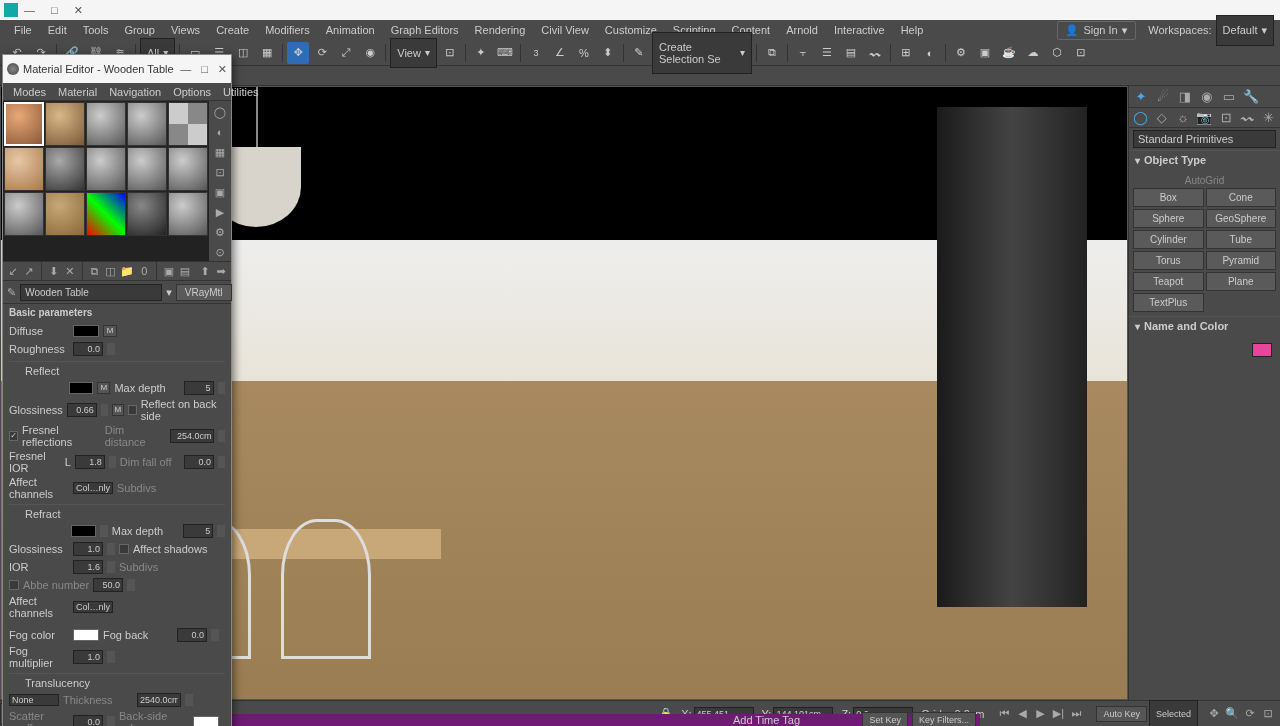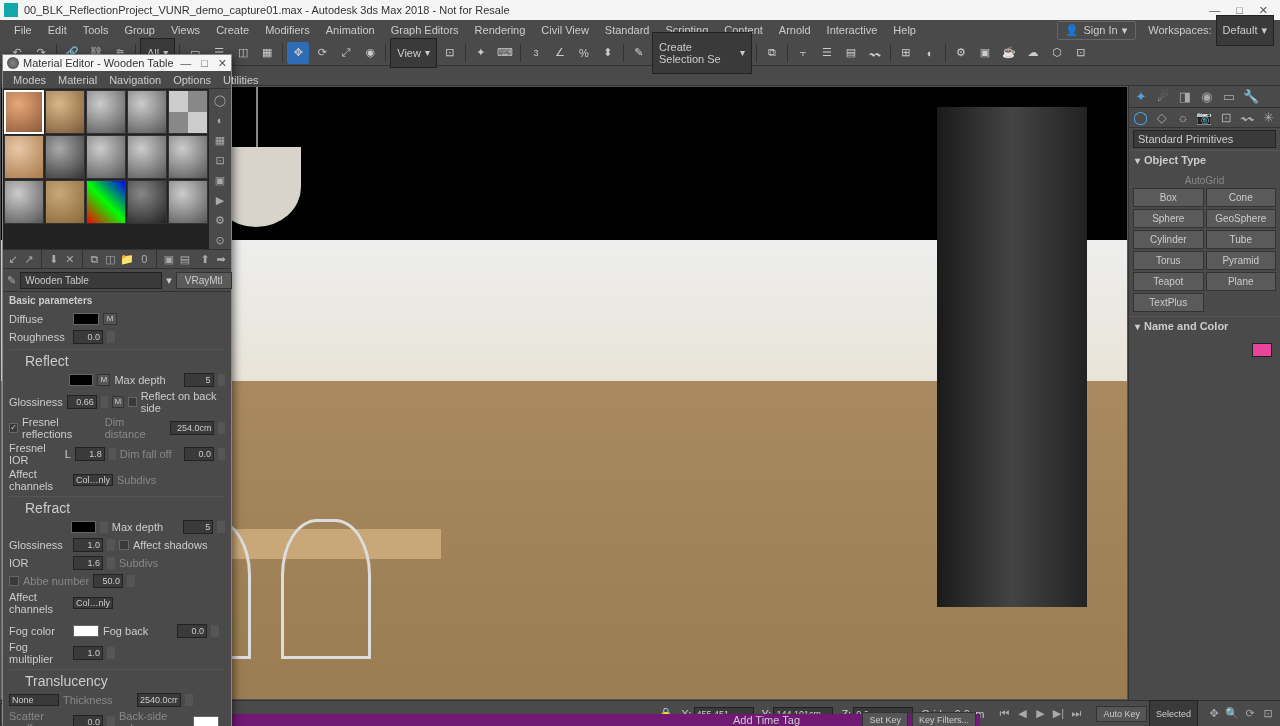--- a/index.html
+++ b/index.html
@@ -29,21 +29,21 @@
 .panel-dd { background: #3a3a3a; border: 1px solid #222; padding: 2px 4px; font-size: 10px; margin: 2px 4px; }
 .rollout-hdr { background: #4a4a4a; padding: 3px 6px; font-size: 10px; font-weight: bold; display: flex; align-items: center; gap: 4px; border-top: 1px solid #555; }
 .rollout-body { padding: 4px; }
 .obj-grid { display: grid; grid-template-columns: 1fr 1fr; gap: 2px; }
 .obj-btn { background: #5a5a5a; border: 1px solid #333; padding: 3px 4px; font-size: 10px; text-align: center; cursor: pointer; }
 .autogrid { text-align: center; font-size: 10px; color: #888; padding: 2px 0; }
 .color-sw { width: 20px; height: 14px; background: #e8459a; border: 1px solid #222; float: right; margin: 4px; }
 
 
 .mat-editor { position: absolute; left: 2px; top: 54px; width: 230px; background: #4a4a4a; border: 1px solid #888; z-index: 100; box-shadow: 2px 2px 8px rgba(0,0,0,0.5); }
-.mat-title { height: 16px; background: #f5f5f5; color: #333; display: flex; align-items: center; padding: 0 4px; font-size: 11px; }
+.mat-title { height: 28px; background: #f5f5f5; color: #333; display: flex; align-items: center; padding: 0 4px; font-size: 11px; }
 .mat-title .icon { width: 12px; height: 12px; background: radial-gradient(circle, #888, #444); border-radius: 50%; margin-right: 4px; }
 .mat-title .t { flex: 1; }
 .mat-title .btns { display: flex; gap: 10px; color: #555; }
 .mat-menu { height: 18px; display: flex; align-items: center; padding: 0 4px; gap: 0; font-size: 10px; border-bottom: 1px solid #333; }
 .mat-menu .item { padding: 2px 6px; cursor: pointer; }
 .mat-swatches { display: flex; }
 .swatch-grid { display: grid; grid-template-columns: repeat(5, 40px); grid-template-rows: repeat(3, 44px); gap: 1px; background: #222; padding: 1px; }
 .swatch { background: radial-gradient(circle at 35% 30%, #ccc, #555); border: 1px solid #333; position: relative; }
 .swatch.sel { border: 2px solid #fff; }
 .swatch-side { width: 26px; background: #4a4a4a; display: flex; flex-direction: column; align-items: center; gap: 2px; padding-top: 2px; }
@@ -58,21 +58,21 @@
 .prow { display: flex; align-items: center; gap: 4px; font-size: 10px; min-height: 16px; }
 .prow .lbl { width: 60px; }
 .prow .lbl2 { width: 70px; }
 .prow .colbox { width: 26px; height: 12px; background: #000; border: 1px solid #666; }
 .prow .colbox.white { background: #fff; }
 .prow .num { width: 30px; background: #3a3a3a; border: 1px solid #222; color: #ccc; padding: 1px 2px; font-size: 9px; text-align: right; }
 .prow .spin { width: 8px; height: 12px; background: #555; font-size: 6px; display: flex; flex-direction: column; }
 .prow .chk { width: 10px; height: 10px; border: 1px solid #666; background: #3a3a3a; }
 .prow .chk.on::after { content: "✓"; font-size: 8px; line-height: 8px; display: block; text-align: center; }
 .prow .mbtn { width: 14px; height: 12px; background: #555; border: 1px solid #333; font-size: 8px; text-align: center; }
-.subhdr { font-size: 14px; padding: 3px 16px 1px; border-top: 1px solid #555; margin-top: 2px; }
+.subhdr { font-size: 11px; padding: 3px 16px 1px; border-top: 1px solid #555; margin-top: 2px; }
 
 .statusbar { position: absolute; bottom: 0; left: 0; right: 0; height: 26px; background: #4a4a4a; border-top: 1px solid #333; display: flex; align-items: center; font-size: 10px; }
 .status-left { width: 80px; background: #5a5a5a; border: 1px solid #333; padding: 0 4px; display: flex; flex-direction: column; justify-content: center; font-size: 8px; height: 22px; }
 .status-mid { flex: 1; display: flex; flex-direction: column; justify-content: center; padding: 0 8px; gap: 1px; height: 24px; }
 .status-coords { display: flex; align-items: center; gap: 8px; padding: 0 8px; }
 .coord { display: flex; align-items: center; gap: 2px; }
 .coord input { width: 60px; background: #3a3a3a; border: 1px solid #222; color: #ccc; padding: 1px 2px; font-size: 9px; }
 .status-right { display: flex; align-items: center; gap: 2px; padding: 0 4px; }
 .play-btn { width: 16px; height: 16px; display: flex; align-items: center; justify-content: center; color: #aaa; }
 .key-btn { background: #555; border: 1px solid #333; padding: 2px 6px; font-size: 9px; }
@@ -82,43 +82,40 @@
 .lamp::before { content: ""; position: absolute; top: -60px; left: 50%; width: 2px; height: 60px; background: #888; }
 .fridge { position: absolute; right: 40px; top: 20px; width: 150px; height: 500px; background: linear-gradient(90deg, #1a1a1a, #444, #222); }
 .table { position: absolute; left: 10px; bottom: 140px; width: 430px; height: 30px; background: #c8a878; }
 .chair { position: absolute; bottom: 40px; width: 90px; height: 140px; border: 3px solid #ddd; border-radius: 40% 40% 0 0; }
 </style>
 </head>
 <body>
 
 <div class="titlebar">
   <div class="icon"></div>
-  <div class="title">
-    <span>00_BLK_ReflectionProject_VUNR_demo_capture01.max</span> - <span>Autodesk 3ds Max 2018 - Not for Resale</span>
-  </div>
   <div class="winbtns">
     <span>—</span>
     <span>□</span>
     <span>✕</span>
   </div>
 </div>
 
 <div class="menubar">
   <span class="item">File</span>
   <span class="item">Edit</span>
   <span class="item">Tools</span>
   <span class="item">Group</span>
   <span class="item">Views</span>
   <span class="item">Create</span>
   <span class="item">Modifiers</span>
   <span class="item">Animation</span>
   <span class="item">Graph Editors</span>
   <span class="item">Rendering</span>
   <span class="item">Civil View</span>
-  <span class="item">Standard</span>
+  <span class="item">Customize</span>
   <span class="item">Scripting</span>
   <span class="item">Content</span>
   <span class="item">Arnold</span>
   <span class="item">Interactive</span>
   <span class="item">Help</span>
   <div class="spacer"></div>
   <div class="signin">
     <span>👤</span>
     <span>Sign In</span>
     <span>▾</span>

